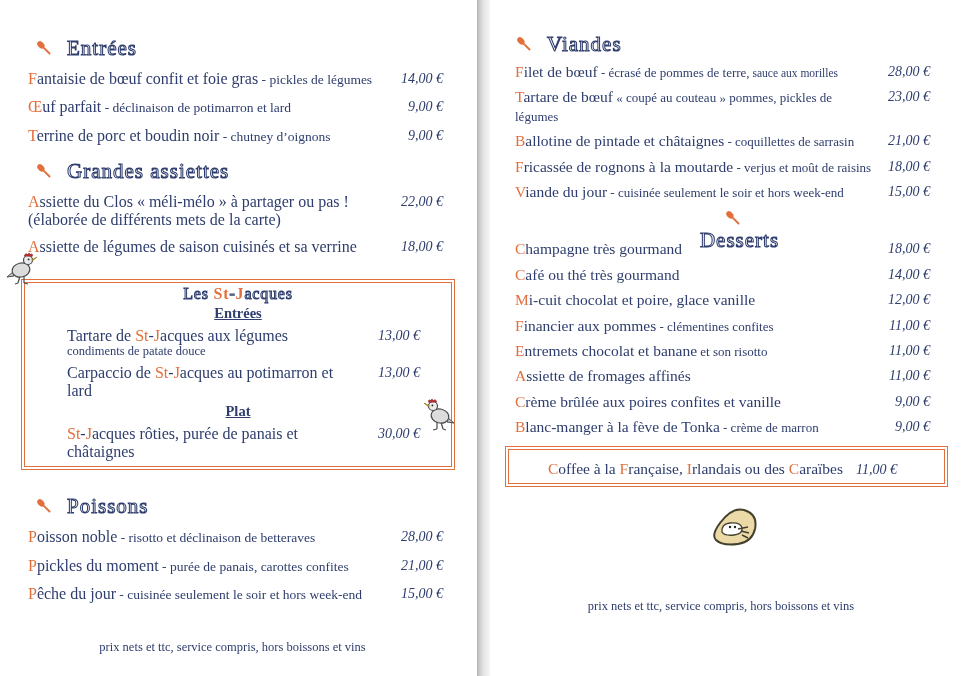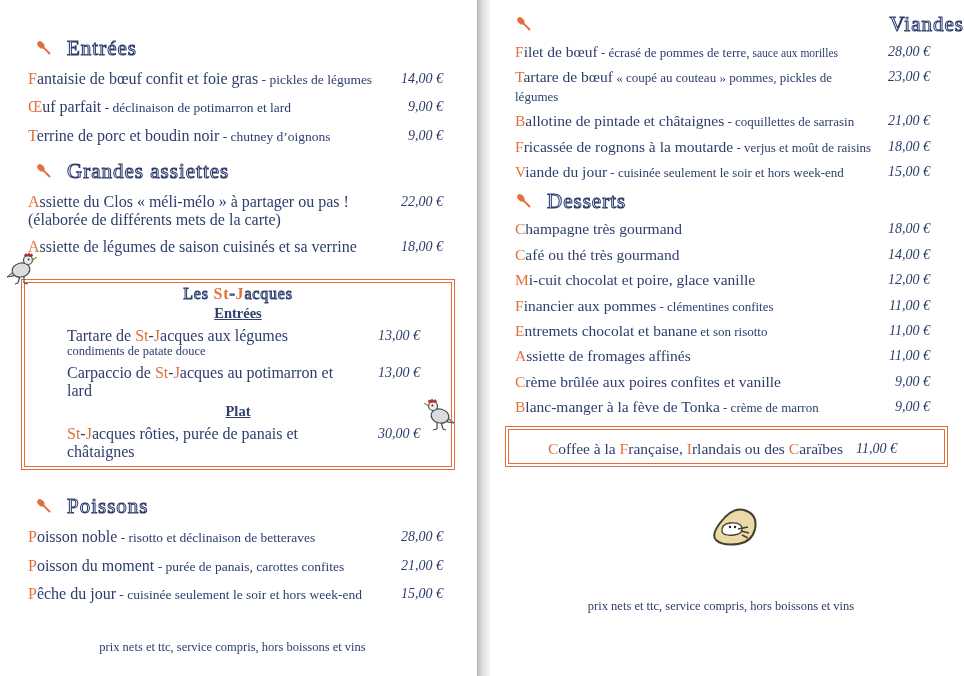--- a/index.html
+++ b/index.html
@@ -25,22 +25,22 @@
   .page.right .heading { margin-left:25px; }
   .spoon { width:19px; height:19px; margin-right:13px; flex:0 0 auto; }
   .heading-text { font-size:21px; letter-spacing:1px; color:var(--ink); font-weight:bold; }
   @supports (-webkit-text-stroke:1px #000) {
     .heading-text { color:transparent; -webkit-text-stroke:1.05px var(--ink); font-weight:normal; }
     .box-title span:not(.accent) { color:transparent; -webkit-text-stroke:1px var(--ink); font-weight:normal; }
   }
   .sec-entrees .heading { margin-top:36px; }
   .sec-grandes-assiettes .heading { margin-top:14px; }
   .sec-poissons .heading { margin-top:24px; }
-  .sec-viandes .heading { margin-top:12px;justify-content:space-between; }
-  .sec-desserts .heading { margin-top:8px; }
+  .sec-viandes .heading { margin-top:32px; }
+  .sec-desserts .heading { margin-top:8px;flex-direction:column; }
 
   
   .menu-row { display:flex; justify-content:space-between; align-items:flex-start; margin:10px 34px 0 28px; }
   .page.right .menu-row { margin:7px 34px 0 25px; }
   .item-text { line-height:1.15; }
   .item-name { font-size:16px; }
   .page.right .item-name { font-size:15.5px; }
   .accent { color:var(--accent); }
   .item-desc { font-size:13.5px; }
   .page.right .item-desc { font-size:13px; }
@@ -52,21 +52,21 @@
   
   .stj-box { border:4px double var(--accent); margin:22px 22px 0 21px; padding-bottom:5px; }
   .box-title { text-align:center; margin-top:2px; }
   .box-title span { font-size:16px; letter-spacing:.8px; font-weight:bold; }
   .box-title span.accent { color:var(--accent); -webkit-text-stroke:0; font-weight:bold; }
   .group-label { text-align:center; margin-top:2px; font-size:14.5px; font-weight:600; text-decoration:underline; }
   .stj-box .menu-row { margin:5px 31px 0 42px;gap:23px; }
 
   
   .coffee-box { border:4px double var(--accent); margin:10px 16px 0 15px; }
-  .coffee-box .menu-row { margin:0; padding:3px 13px 4px 14px; }
+  .coffee-box .menu-row { margin:0; padding:3px 13px 4px 14px;align-items:flex-end; }
 
   
   .footer { position:absolute; left:0; right:12px; bottom:21px; text-align:center; font-size:12.5px; color:var(--ink); }
   .page.right .footer { bottom:62px; }
 
   
   .bird { position:absolute; width:30px; height:36px; }
   .bird1 { left:7px; top:250px; }
   .bird2 { left:424px; top:396px; transform:scaleX(-1); }
   .shell { position:absolute; left:218px; top:502px; width:54px; height:46px; }
@@ -145,21 +145,21 @@
                 <rect x="9" y="8" width="2" height="10.5" rx="1"></rect>
               </g>
             </svg>
             <span class="heading-text">Poissons</span>
           </div>
           <div class="menu-row">
             <div class="item-text"><span class="item-name"><span class="accent">P</span><span>oisson noble</span></span><span class="item-desc"> - risotto et déclinaison de betteraves</span></div>
             <div class="item-price">28,00 €</div>
           </div>
           <div class="menu-row">
-            <div class="item-text"><span class="item-name"><span class="accent">P</span><span>oisson du moment</span></span><span class="item-desc"> - purée de panais, carottes confites</span></div>
+            <div class="item-text"><span class="item-name"><span class="accent">P</span><span>pickles du moment</span></span><span class="item-desc"> - purée de panais, carottes confites</span></div>
             <div class="item-price">21,00 €</div>
           </div>
           <div class="menu-row">
             <div class="item-text"><span class="item-name"><span class="accent">P</span><span>êche du jour</span></span><span class="item-desc"> - cuisinée seulement le soir et hors week-end</span></div>
             <div class="item-price">15,00 €</div>
           </div>
         </section>
       </div>
 
     <svg class="bird bird1" viewBox="0 0 30 36">

